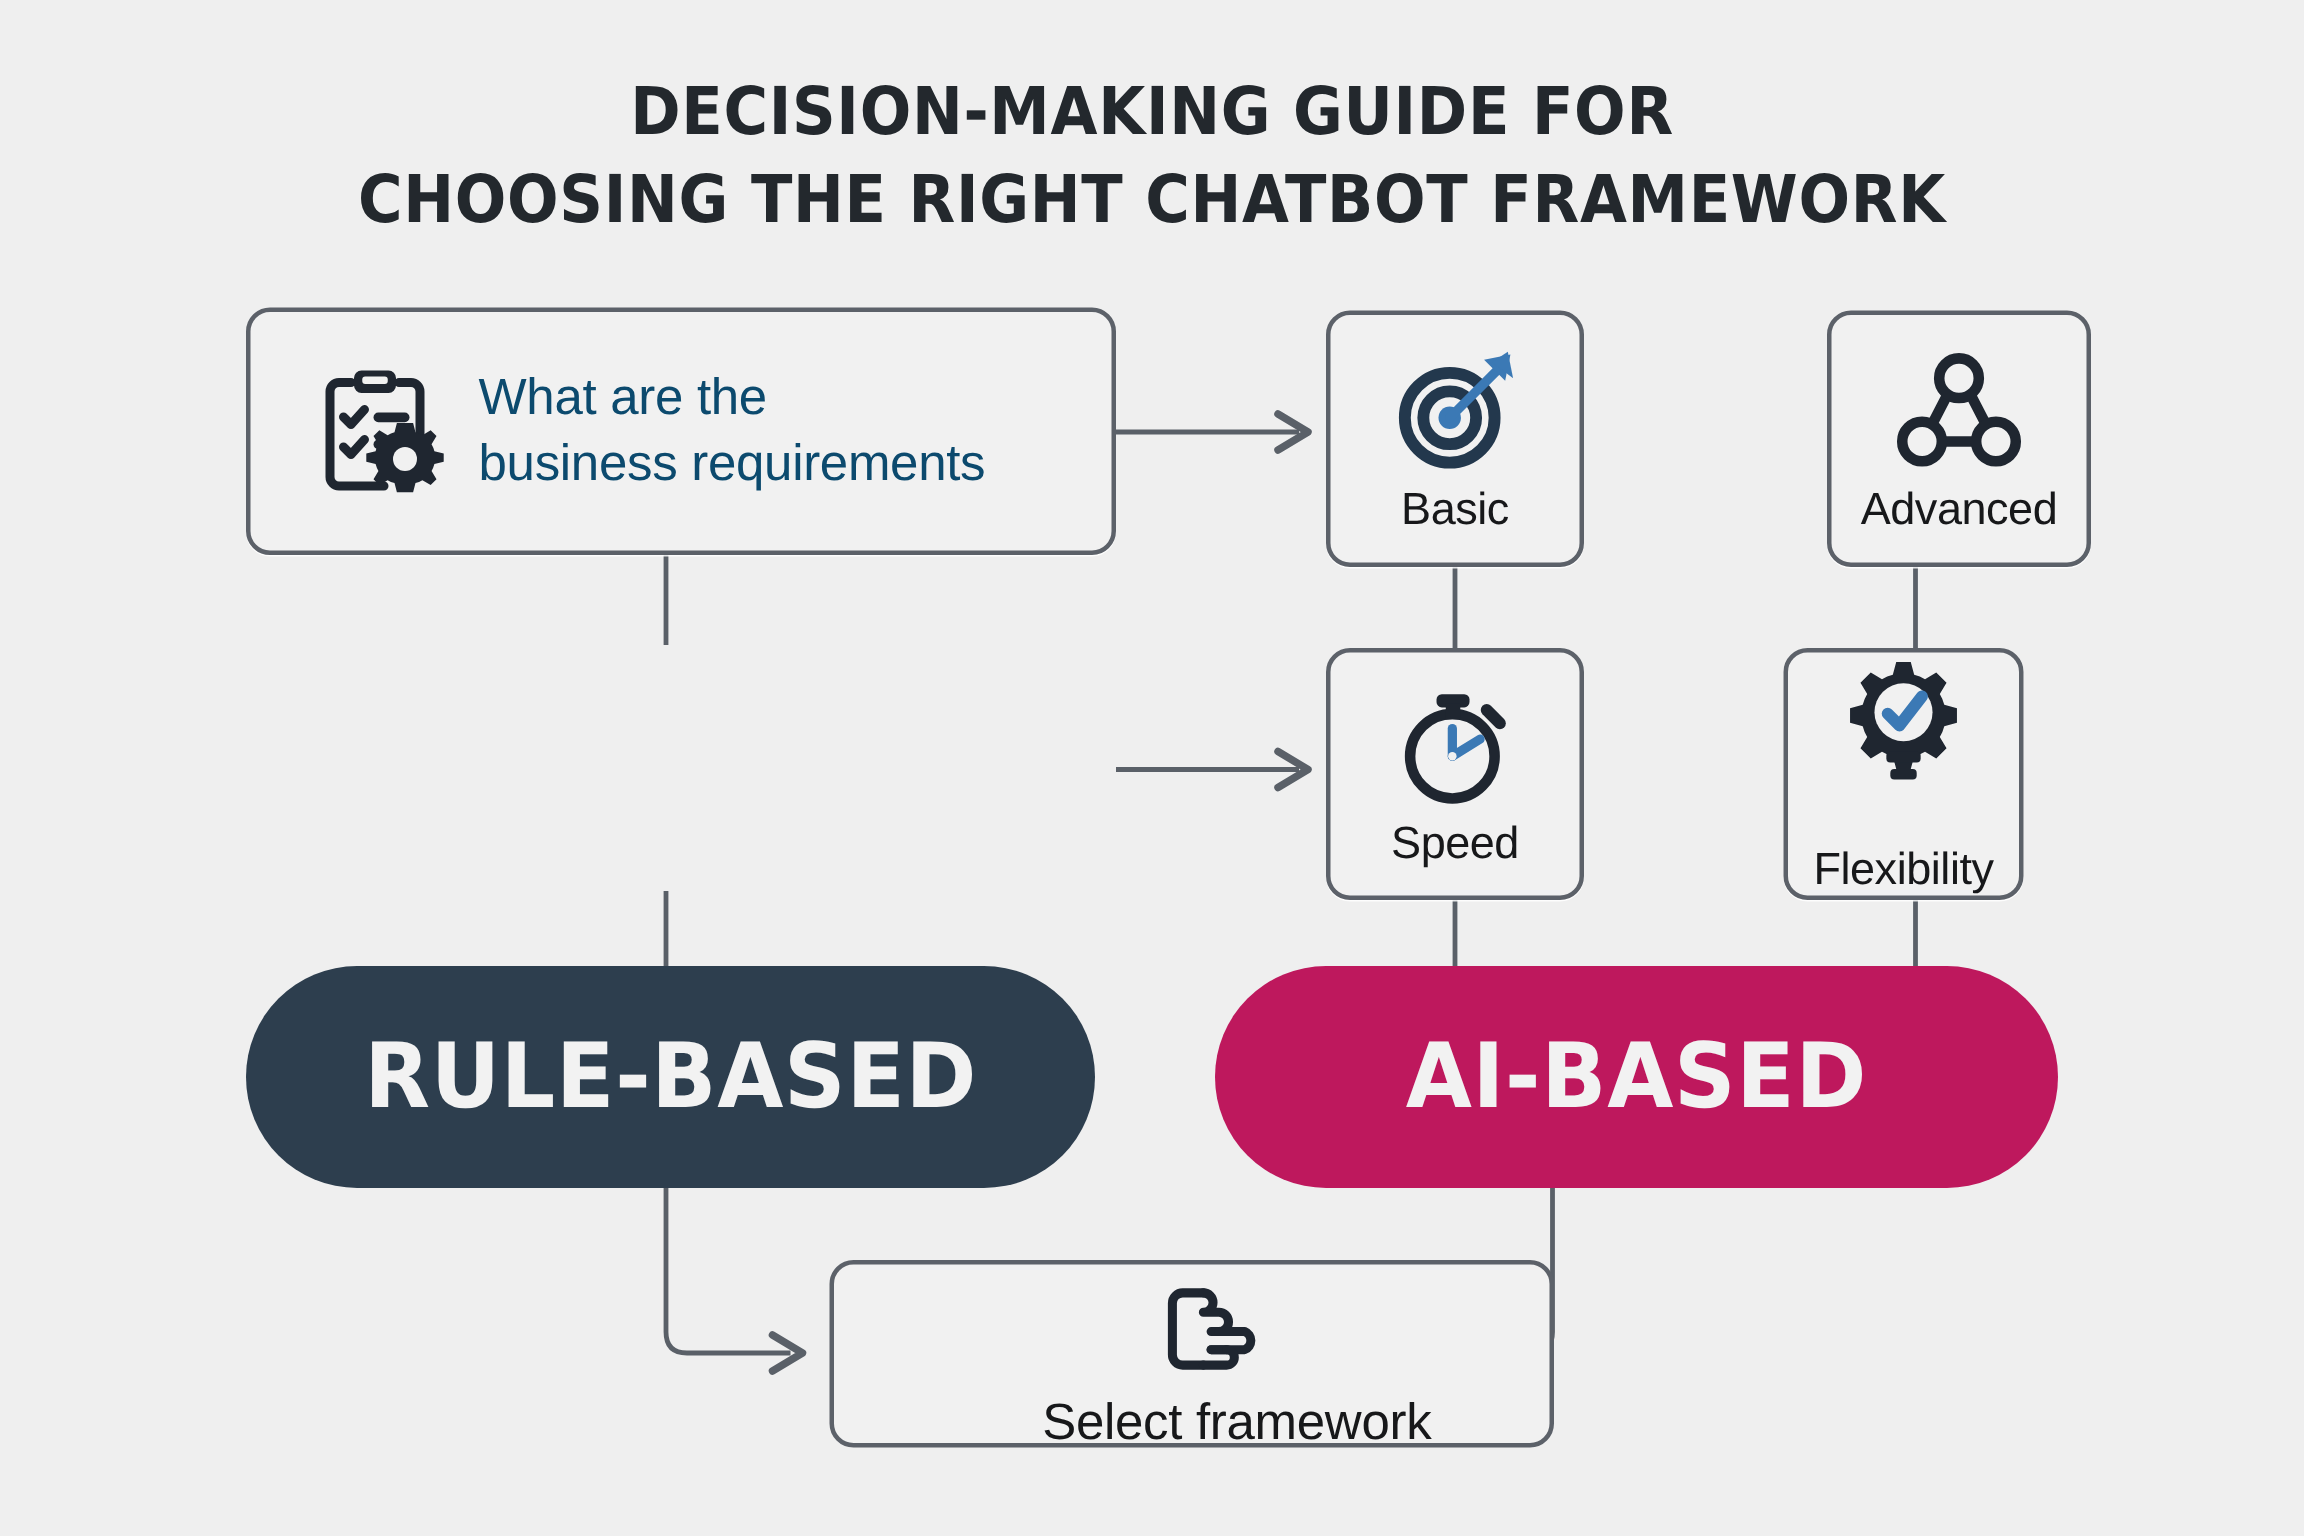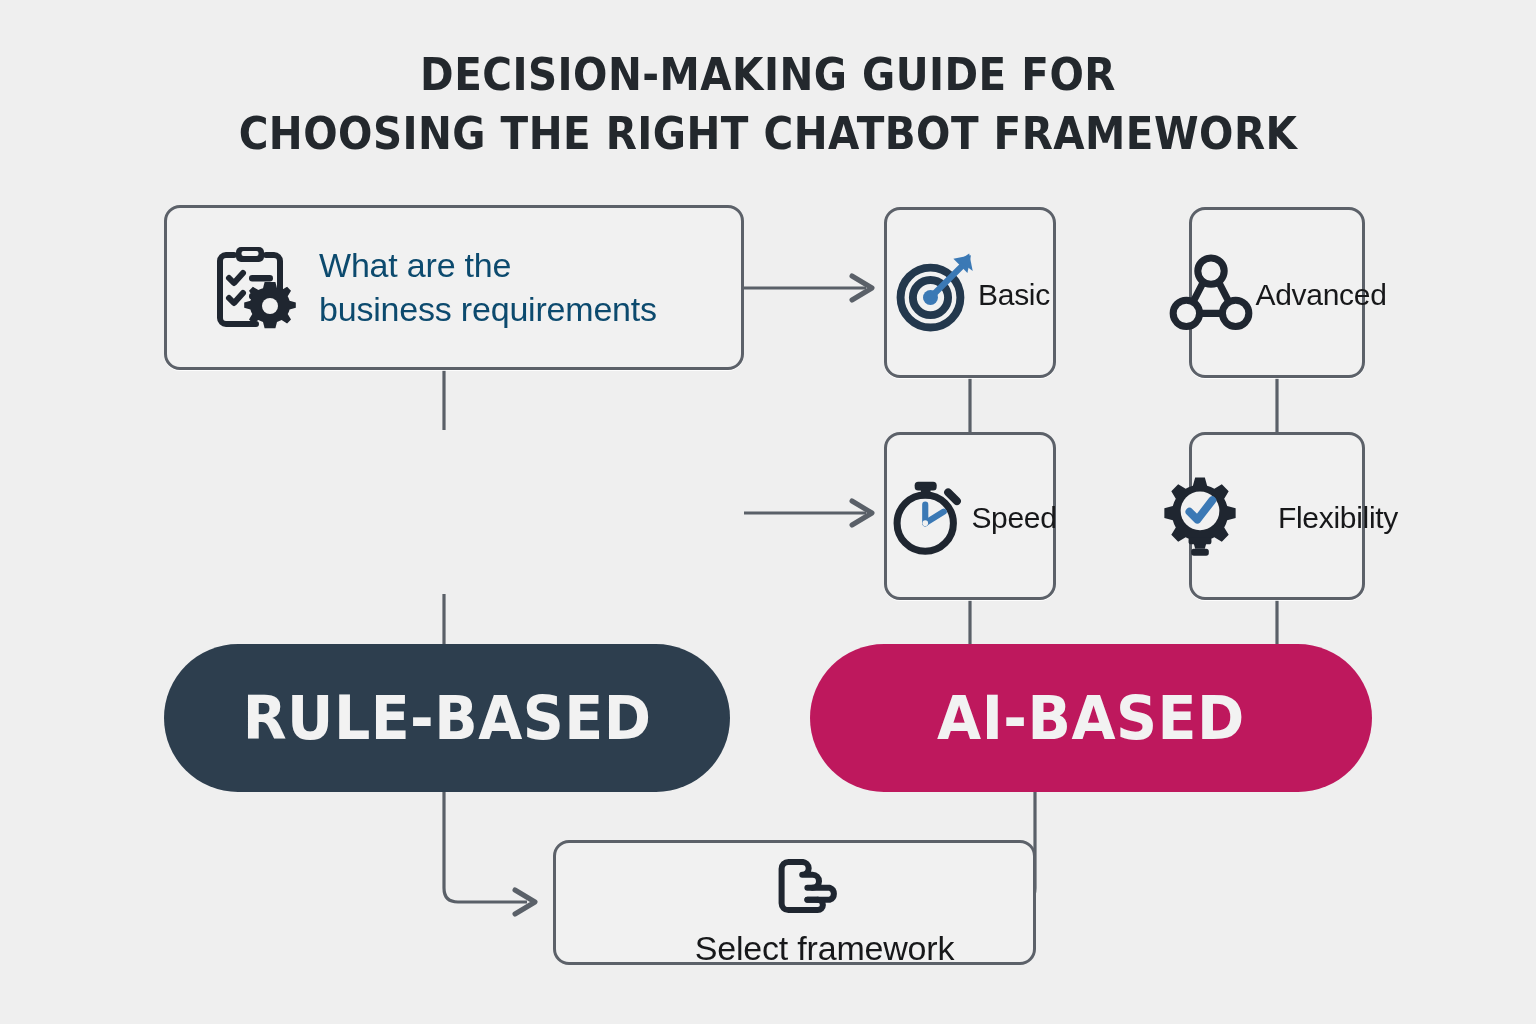--- a/index.html
+++ b/index.html
@@ -91,20 +91,21 @@
     letter-spacing: -0.2px;
   }
   
   .card {
     position: absolute;
     box-sizing: border-box;
     background: #f1f1f1;
     border: 3px solid #5c6169;
     border-radius: 16px;
     display: flex;
+    flex-direction: column;
     align-items: center;
     justify-content: center;
     box-shadow: 0 1px 0 rgba(255,255,255,0.85);
   }
   .card-icon {
     width: 88px;
     height: 88px;
     display: flex;
     align-items: center;
     justify-content: center;
@@ -228,21 +229,21 @@
         <circle cx="46" cy="54" r="20" fill="none" stroke="#23384d" stroke-width="9"></circle>
         <circle cx="46" cy="54" r="8.5" fill="#3b79b5"></circle>
         <path d="M46 54 L84 16" stroke="#3b79b5" stroke-width="7" stroke-linecap="round"></path>
         <path fill="#3b79b5" d="M72 10 L92 6 L88 26 L80 18 Z"></path>
         <path fill="#3b79b5" d="M90 4 L94 24 L78 12 Z"></path>
       </svg>
     </div>
     <div class="card-label">Basic</div>
   </div>
 
-  <div class="card" style="left:1189px; top:207px; width:176px; height:171px;">
+  <div class="card" style="left:1218px; top:207px; width:176px; height:171px;">
     <div class="card-icon">
       <svg viewBox="0 0 100 100" width="88" height="88">
         <g stroke="#1f2630" stroke-width="8" stroke-linecap="round">
           <path d="M43 33 L26 66"></path>
           <path d="M57 33 L74 66"></path>
           <path d="M29 72 L71 72"></path>
         </g>
         <circle cx="50" cy="24" r="15" fill="#f1f1f1" stroke="#1f2630" stroke-width="8"></circle>
         <circle cx="22" cy="72" r="15" fill="#f1f1f1" stroke="#1f2630" stroke-width="8"></circle>
         <circle cx="78" cy="72" r="15" fill="#f1f1f1" stroke="#1f2630" stroke-width="8"></circle>
@@ -259,21 +260,21 @@
         <rect x="43" y="17" width="11" height="12" fill="#1f2630"></rect>
         <path d="M74 22 L84 32" stroke="#1f2630" stroke-width="9" stroke-linecap="round"></path>
         <path d="M48 57 L48 36" stroke="#3b79b5" stroke-width="7" stroke-linecap="round"></path>
         <path d="M48 57 L69 44" stroke="#3b79b5" stroke-width="7" stroke-linecap="round"></path>
         <circle cx="48" cy="57" r="3.2" fill="#f1f1f1"></circle>
       </svg>
     </div>
     <div class="card-label">Speed</div>
   </div>
 
-  <div class="card" style="left:1189px; top:432px; width:176px; height:168px;gap:34px;">
+  <div class="card" style="left:1189px; top:432px; width:160px; height:168px;gap:34px;">
     <div class="card-icon">
       <svg viewBox="0 0 100 100" width="88" height="88">
         <g transform="translate(50,43)">
           <path fill="#1f2630" d="
             M-5.5,-38 l11,0 l2.6,9.6 a30,30 0 0 1 8.2,3.4 l8.5,-5.1 l7.8,7.8 l-5.1,8.5
             a30,30 0 0 1 3.4,8.2 l9.6,2.6 l0,11 l-9.6,2.6 a30,30 0 0 1 -3.4,8.2 l5.1,8.5
             l-7.8,7.8 l-8.5,-5.1 a30,30 0 0 1 -8.2,3.4 l-2.6,9.6 l-11,0 l-2.6,-9.6
             a30,30 0 0 1 -8.2,-3.4 l-8.5,5.1 l-7.8,-7.8 l5.1,-8.5 a30,30 0 0 1 -3.4,-8.2
             l-9.6,-2.6 l0,-11 l9.6,-2.6 a30,30 0 0 1 3.4,-8.2 l-5.1,-8.5 l7.8,-7.8 l8.5,5.1
             a30,30 0 0 1 8.2,-3.4 z"></path>

